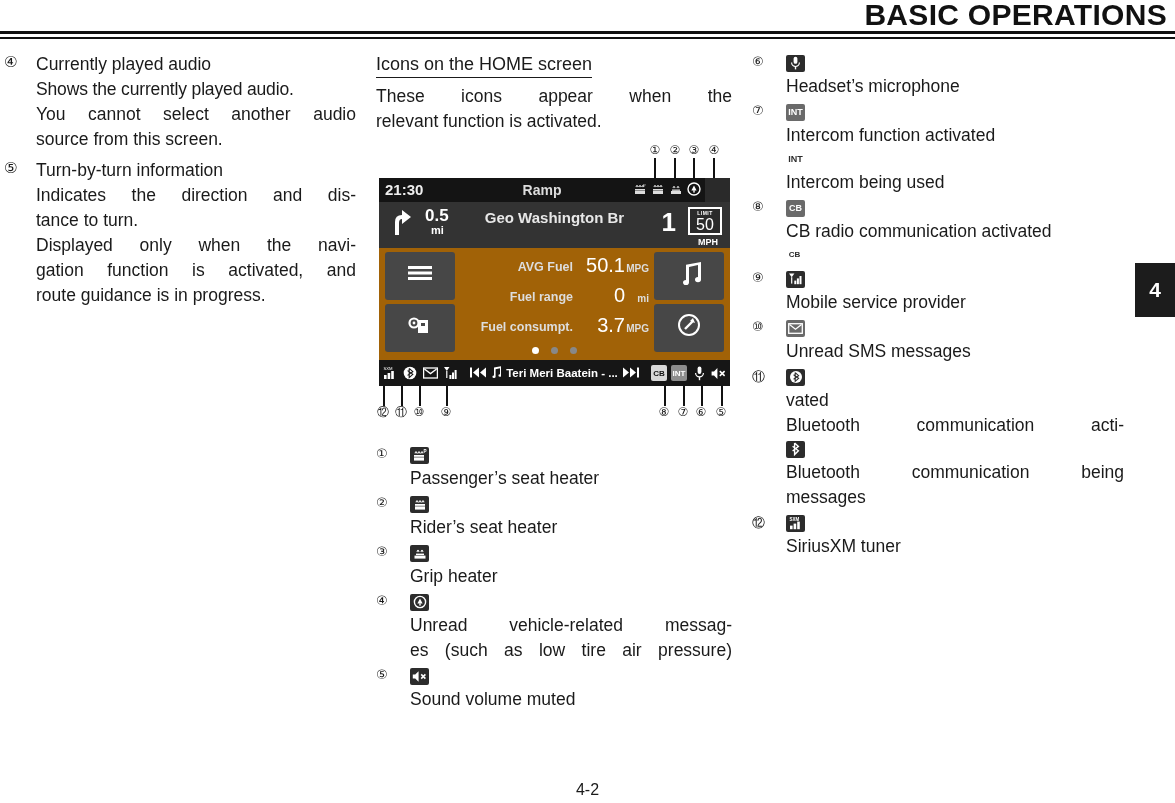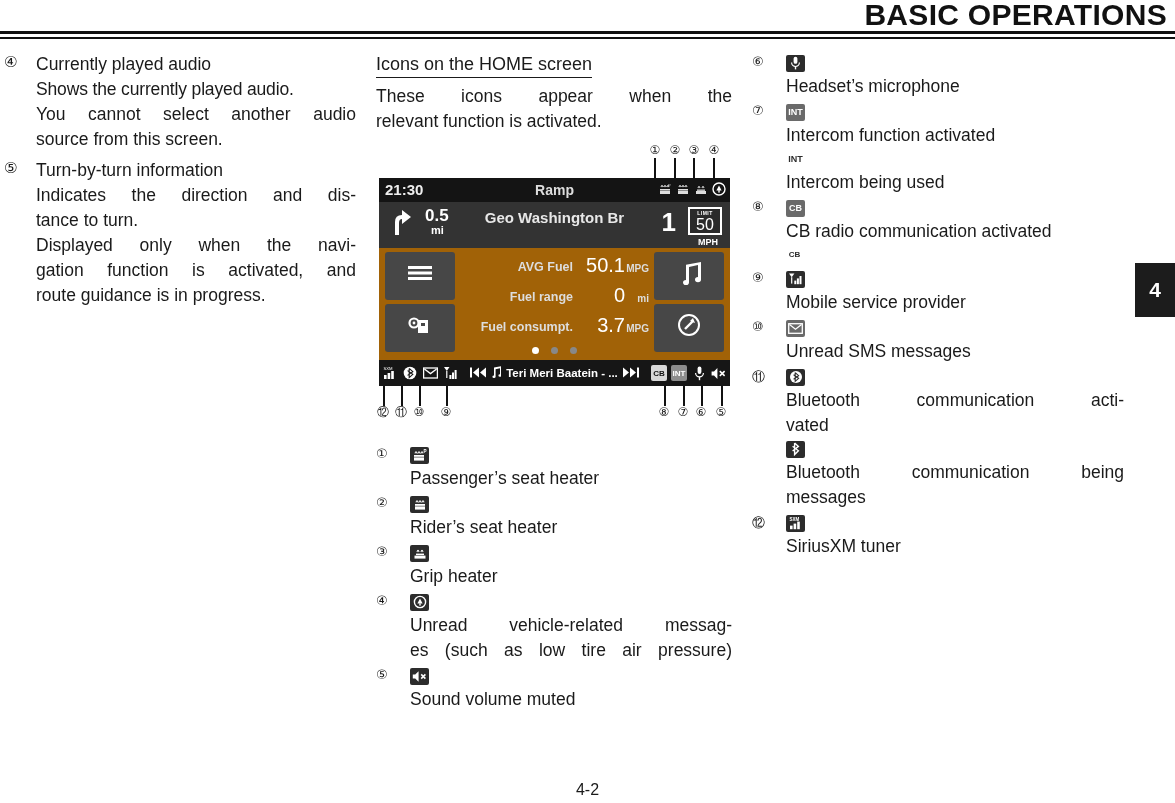--- a/index.html
+++ b/index.html
@@ -80,21 +80,21 @@
   .co-line { position:absolute; width:1.5px; background:#111; }
 
   #dash {
     position:relative; width:351px; height:208px;
     background:#2a2a2a; margin-left:3px;
     font-family:"Liberation Sans", sans-serif;
     color:#fff; overflow:hidden;
   }
   
   #dash-topbar {
-    position:absolute; left:0; top:0; width:351px; height:24px;
+    position:absolute; left:0; top:0; width:326px; height:24px;
     background:#141414;
     display:flex; align-items:center;
   }
   #dash-time { position:absolute; left:6px; top:3px; font-size:15px; font-weight:bold; color:#eee; }
   #dash-ramp { position:absolute; left:0; right:0; top:4px; text-align:center; font-size:14px; font-weight:bold; color:#ddd; }
   #dash-topicons { position:absolute; right:4px; top:3px; display:flex; gap:3px; align-items:center; }
   .tb-icon { width:15px; height:15px; display:flex; align-items:center; justify-content:center; font-size:10px; }
 
   
   #dash-nav {
@@ -652,22 +652,22 @@
     <div class="ie-body">
       <div class="ie-icon-row">
         <span class="gicon">
           <svg width="14" height="14" viewBox="0 0 14 14">
               <circle cx="7" cy="7" r="6" fill="#fff"></circle>
               <path d="M6.2 2.6 L9.6 5.6 L4.6 9.3 M4.6 4.7 L9.6 8.4 L6.2 11.4 L6.2 2.6" stroke="#2c2c2c" stroke-width="1.1" fill="none"></path>
             </svg>
         </span>
       </div>
       <div class="ie-text">
+        <div>vated</div>
         <div style="text-align:justify;text-align-last:justify;">Bluetooth communication acti-</div>
-        <div>vated</div>
       </div>
       <div class="ie-icon-row">
         <span class="gicon">
           <svg width="11" height="14" viewBox="0 0 11 14">
               <path d="M4.6 1 L8.4 4.4 L2.6 9 M2.6 4.2 L8.4 8.8 L4.6 12.6 L4.6 1" stroke="#fff" stroke-width="1.4" fill="none"></path>
             </svg>
         </span>
       </div>
       <div class="ie-text">
         <div style="text-align:justify;text-align-last:justify;">Bluetooth communication being</div>

